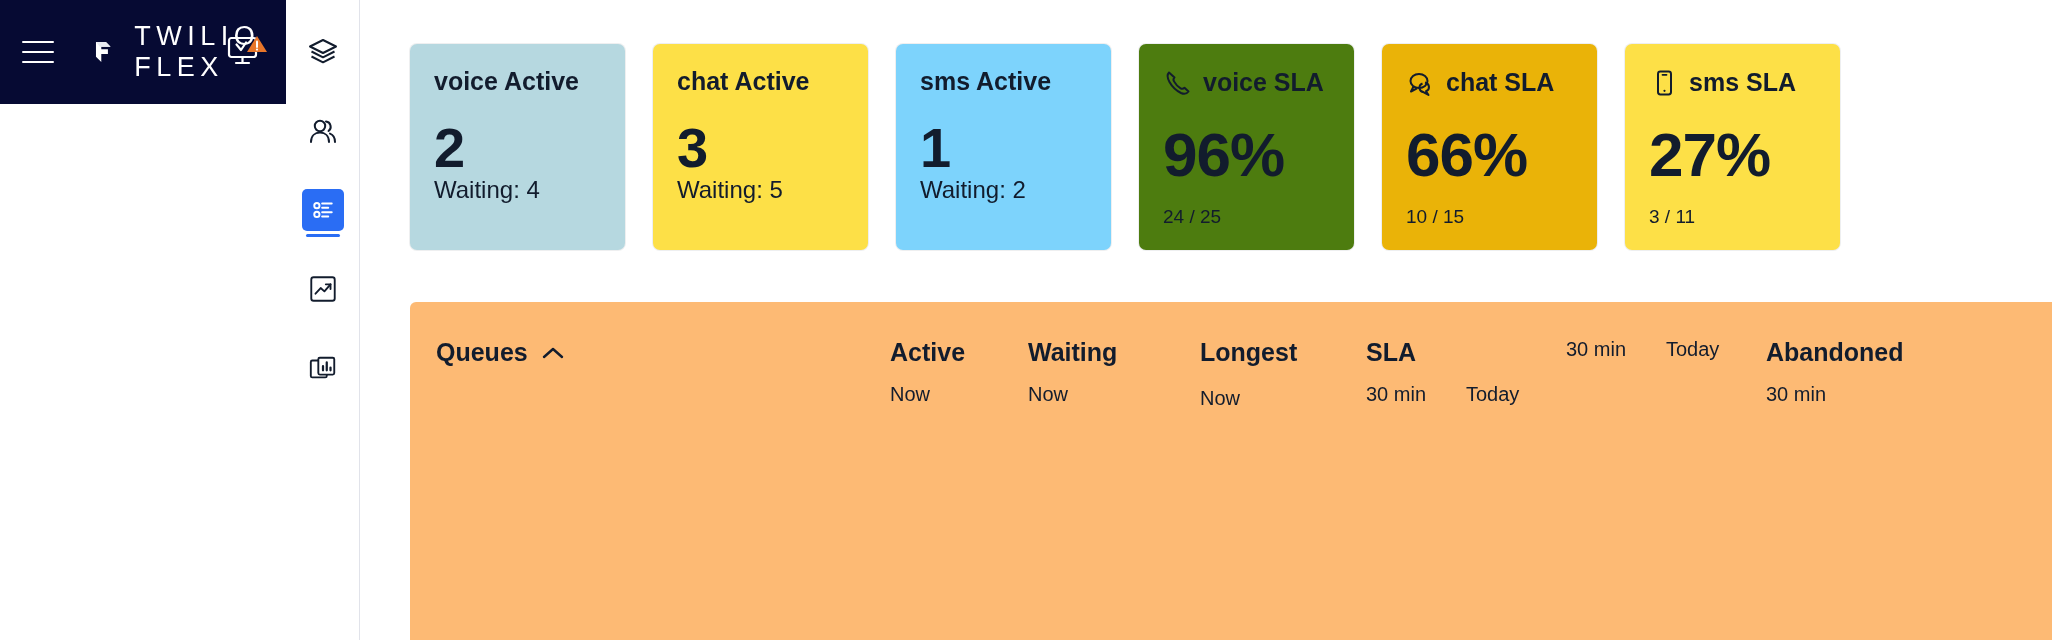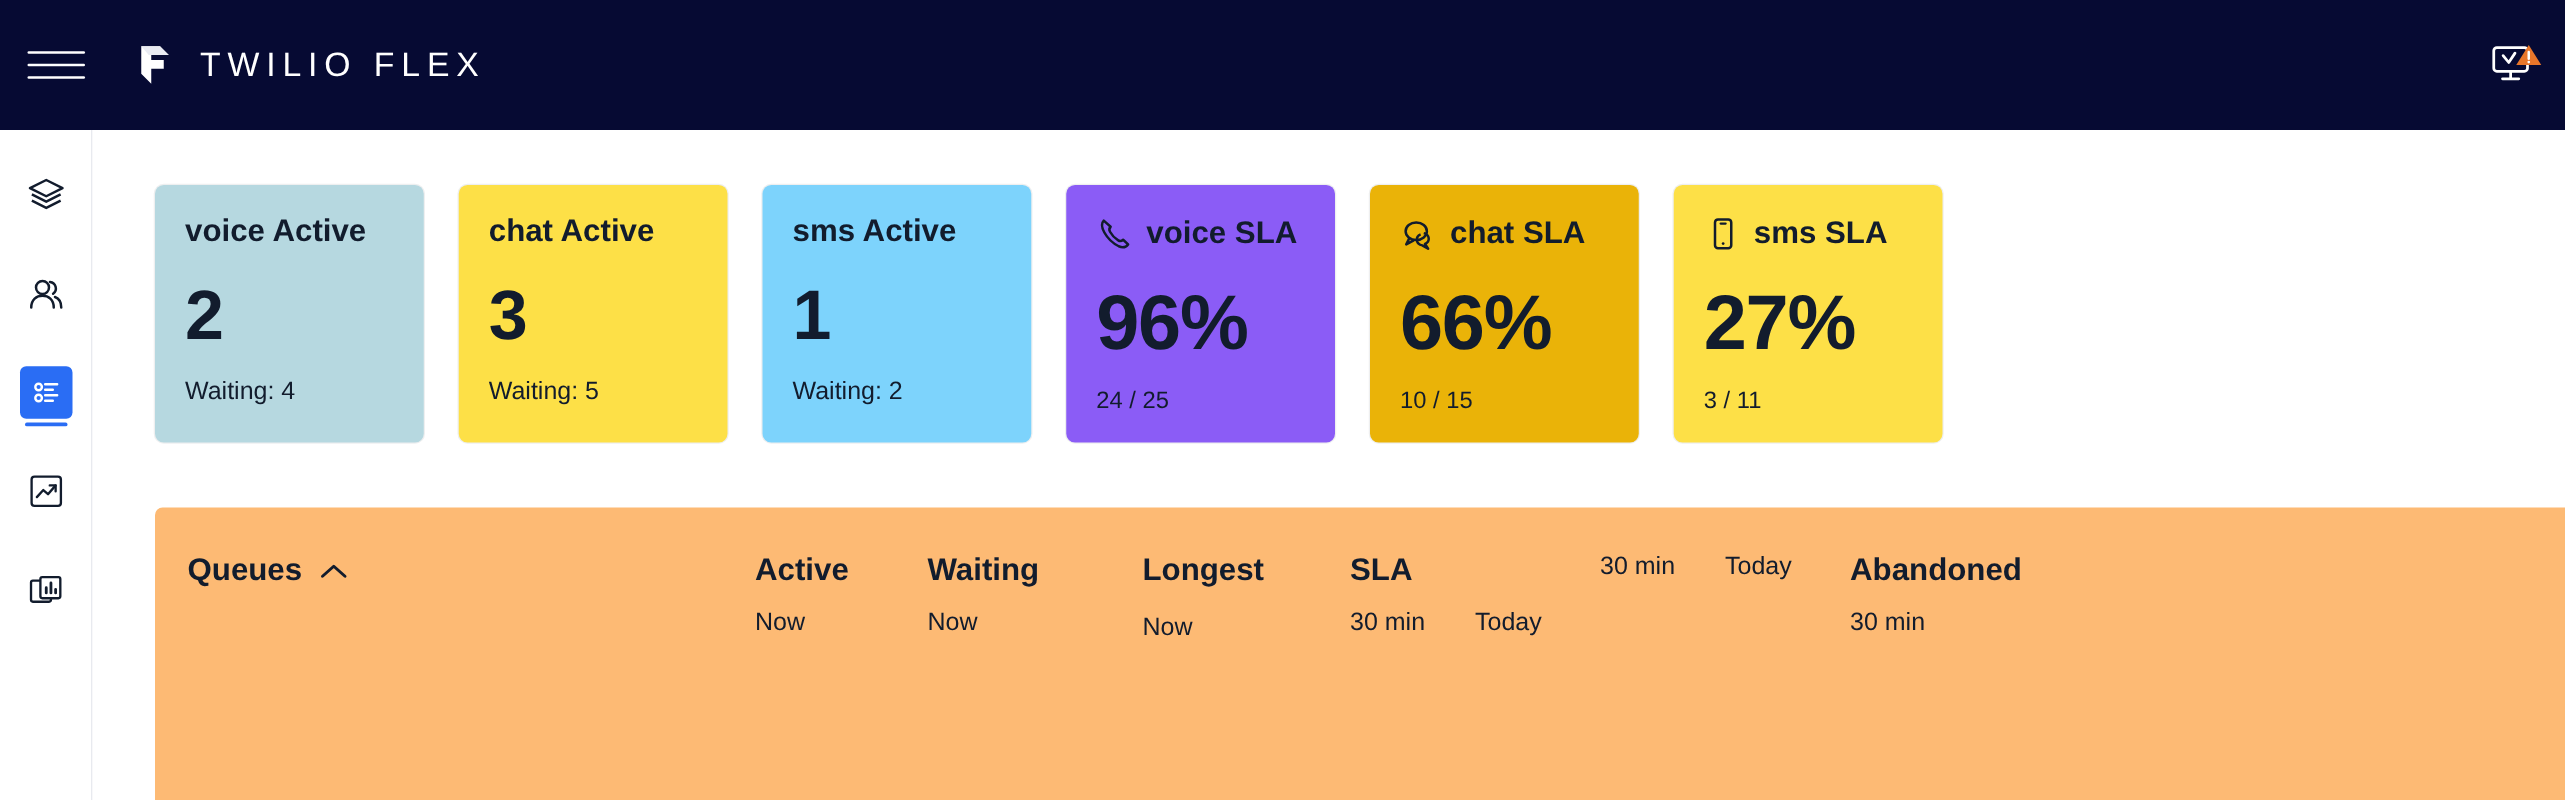--- a/index.html
+++ b/index.html
@@ -2,21 +2,21 @@
 <html><head>
 <meta charset="utf-8">
 <style>
   * { box-sizing: border-box; margin: 0; padding: 0; }
   html, body {
     width: 2052px; height: 640px;
     font-family: "Liberation Sans", sans-serif;
     background: #ffffff;
     overflow: hidden;
   }
-  .app { position: relative; width: 2052px; height: 640px; display: flex; flex-direction: column; }
+  .app { position: relative; width: 2052px; height: 640px; display: flex; flex-direction: row; }
 
   
   .topbar {
     height: 104px; flex: 0 0 104px;
     background: #060a33;
     display: flex; align-items: center;
     position: relative;
   }
   .hamburger {
     width: 46px; height: 34px;
@@ -88,22 +88,21 @@
     font-size: 25px; font-weight: 700; color: #121c2d;
     line-height: 1.1; display: flex; align-items: center; gap: 10px;
     white-space: nowrap;
   }
   .card-big {
     font-size: 56px; font-weight: 700; color: #121c2d;
     line-height: 1; margin-top: 24px; letter-spacing: -1px;
   }
   .card-big.pct { font-size: 62px; margin-top: 26px; }
   .card-sub {
-    font-size: 20px; font-weight: 400; color: #121c2d;
-    margin-top: 22px;
+    font-size: 24px; font-weight: 400; color: #121c2d;
   }
   .card-sub.tight { margin-top: 20px; font-size: 19px; }
   .card-icon { width: 30px; height: 30px; flex: 0 0 30px; display: block; }
 
   
   .table-wrap {
     position: absolute; left: 50px; right: 0; top: 302px; bottom: 0;
     background: #f2f3f5;
     border-radius: 6px 0 0 0;
     overflow: hidden;
@@ -244,21 +243,21 @@
         </div>
 
         <div class="card" id="c2" style="background: #7dd3fc;">
           <div class="card-title">
             <span>sms Active</span>
           </div>
           <div class="card-big">1</div>
           <div class="card-sub">Waiting: 2</div>
         </div>
 
-        <div class="card" id="c3" style="background: #8b5cf6;">
+        <div class="card" id="c3" style="background: #4d7c0f;">
           <div class="card-title">
             <svg class="card-icon" viewBox="0 0 30 30">
               <path d="M6 4.5 C4 6.5 4 9.5 6.5 14 C9 18.5 13 22.5 18 25 C21.5 26.6 24 25.5 25.5 23.5 L21.5 19.8 C20.2 21 19 21.2 17.6 20.3 C15.3 18.9 12.4 16 11 13.4 C10.1 11.8 10.3 10.6 11.5 9.4 Z" fill="none" stroke="#121c2d" stroke-width="2" stroke-linejoin="round"></path>
             </svg>
             <span>voice SLA</span>
           </div>
           <div class="card-big pct">96%</div>
           <div class="card-sub tight">24 / 25</div>
         </div>
 

